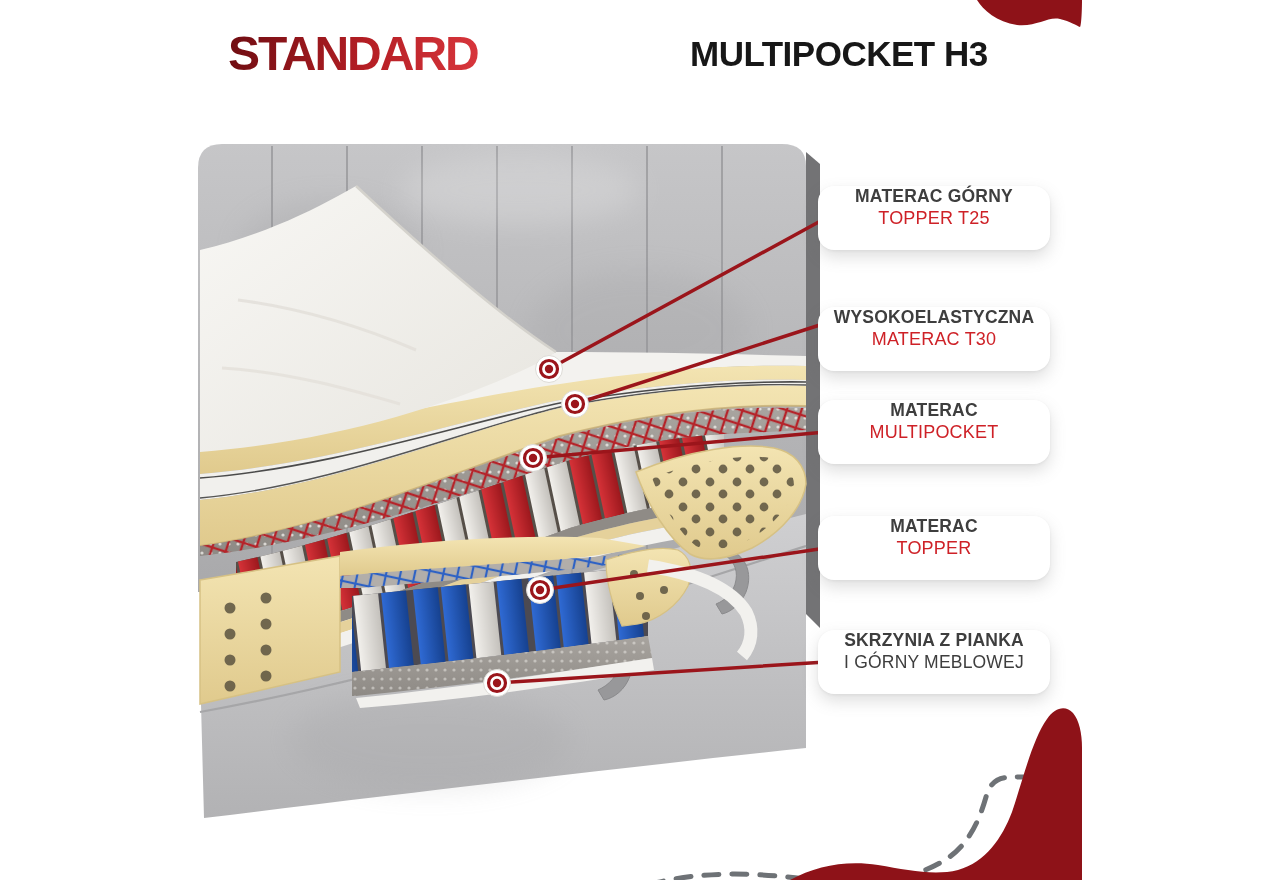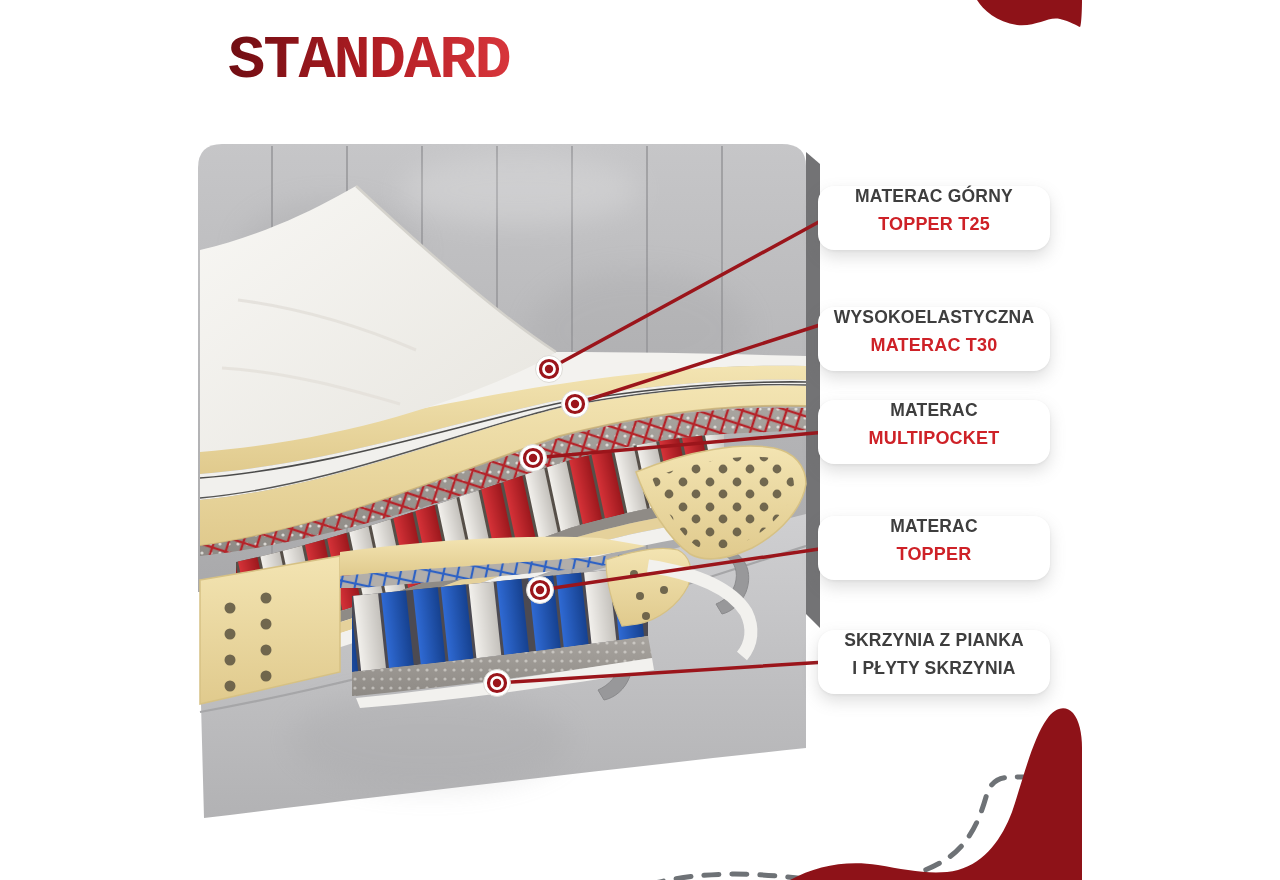--- a/index.html
+++ b/index.html
@@ -6,34 +6,34 @@
     --accent:#ce2127; --brand-maroon:#8e1218; --callout-line:#9b151b;
     --title-from:#6f0d12; --title-to:#d8363c; --ink:#171717;
     --label-text:#3e3e3e; --dash:#6e7276;
   }
   html,body{margin:0;padding:0;background:#ffffff;}
   .canvas{position:relative;width:1280px;height:880px;background:#fff;overflow:hidden;
           font-family:"Liberation Sans", sans-serif;}
   svg.scene{position:absolute;left:0;top:0;width:1280px;height:880px;}
 
   
-  .title-red{position:absolute;left:228px;top:30px;font-size:62px;font-weight:bold;
+  .title-red{position:absolute;left:228px;top:30px;font-size:48px;font-weight:bold;
     letter-spacing:-2px;line-height:1;
     background:linear-gradient(94deg,var(--title-from) 0%,#b41e24 55%,var(--title-to) 100%);
-    -webkit-background-clip:text;background-clip:text;color:transparent;font-family:Liberation Mono, monospace;}
+    -webkit-background-clip:text;background-clip:text;color:transparent;}
   .title-dark{position:absolute;left:690px;top:36px;font-size:35px;font-weight:bold;
     line-height:1.0;color:var(--ink);letter-spacing:-0.5px;}
 
   
   .label{position:absolute;left:818px;width:232px;height:64px;background:#ffffff;
     border-radius:16px;box-shadow:0 7px 16px rgba(110,110,110,.22),0 1px 3px rgba(0,0,0,.06);
     display:flex;flex-direction:column;align-items:center;
     text-align:center;z-index:3;}
   .label .l1{font-size:17.5px;font-weight:bold;color:var(--label-text);letter-spacing:.2px;}
-  .label .l2{font-size:18px;font-weight:bold;color:var(--accent);margin-top:7px;letter-spacing:.2px;}
+  .label .l2{font-size:18px;font-weight:normal;color:var(--accent);margin-top:1px;letter-spacing:.2px;}
   .label .l2.plain{color:var(--label-text);font-size:17.5px;}
 
   
   .cline{stroke:var(--callout-line);stroke-width:3.5;stroke-linecap:round;fill:none;}
   .mring{stroke:var(--callout-line);}
   .mdot{fill:var(--callout-line);}
   .blob{fill:var(--brand-maroon);}
   .dash{stroke:var(--dash);stroke-width:5;stroke-linecap:round;fill:none;
         stroke-dasharray:15 13;}
 </style>
@@ -256,36 +256,37 @@
       <g>
         <circle cx="497" cy="683" r="13.5" fill="#fff" stroke="#dddbd6" stroke-width="1"></circle>
         <circle class="mring" cx="497" cy="683" r="8.5" fill="#fff" stroke-width="3.2"></circle>
         <circle class="mdot" cx="497" cy="683" r="4.2"></circle>
       </g>
     </g>
   </svg>
 
   <div class="title-red">STANDARD</div>
   <div class="title-dark">
+    <div>MULTIPOCKET H3</div>
   </div>
 
   <div class="label" style="top:186px">
     <div class="l1">MATERAC GÓRNY</div>
     <div class="l2">TOPPER T25</div>
   </div>
   <div class="label" style="top:307px">
     <div class="l1">WYSOKOELASTYCZNA</div>
     <div class="l2">MATERAC T30</div>
   </div>
   <div class="label" style="top:400px">
     <div class="l1">MATERAC</div>
     <div class="l2">MULTIPOCKET</div>
   </div>
   <div class="label" style="top:516px">
     <div class="l1">MATERAC</div>
     <div class="l2">TOPPER</div>
   </div>
   <div class="label" style="top:630px">
     <div class="l1">SKRZYNIA Z PIANKA</div>
-    <div class="l2 plain">I PŁYTY SKRZYNIA</div>
+    <div class="l2 plain">I GÓRNY MEBLOWEJ</div>
   </div>
 
 </div>
 
 </body></html>

